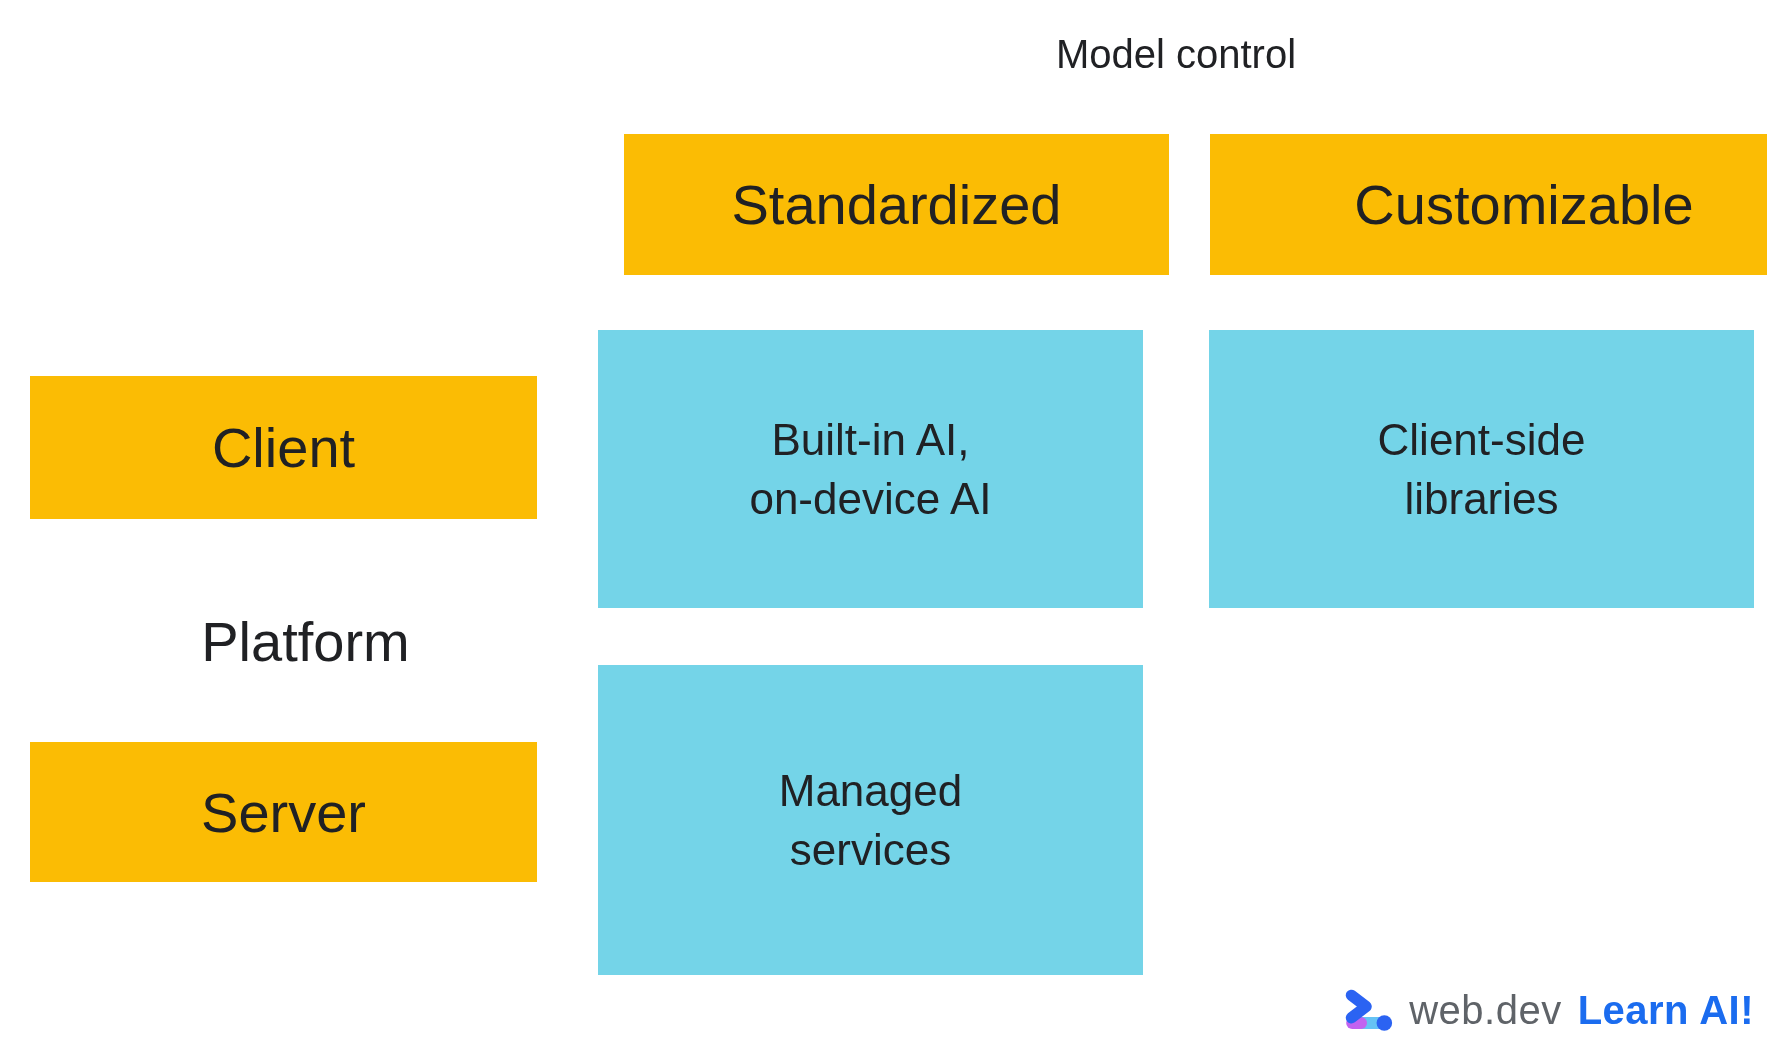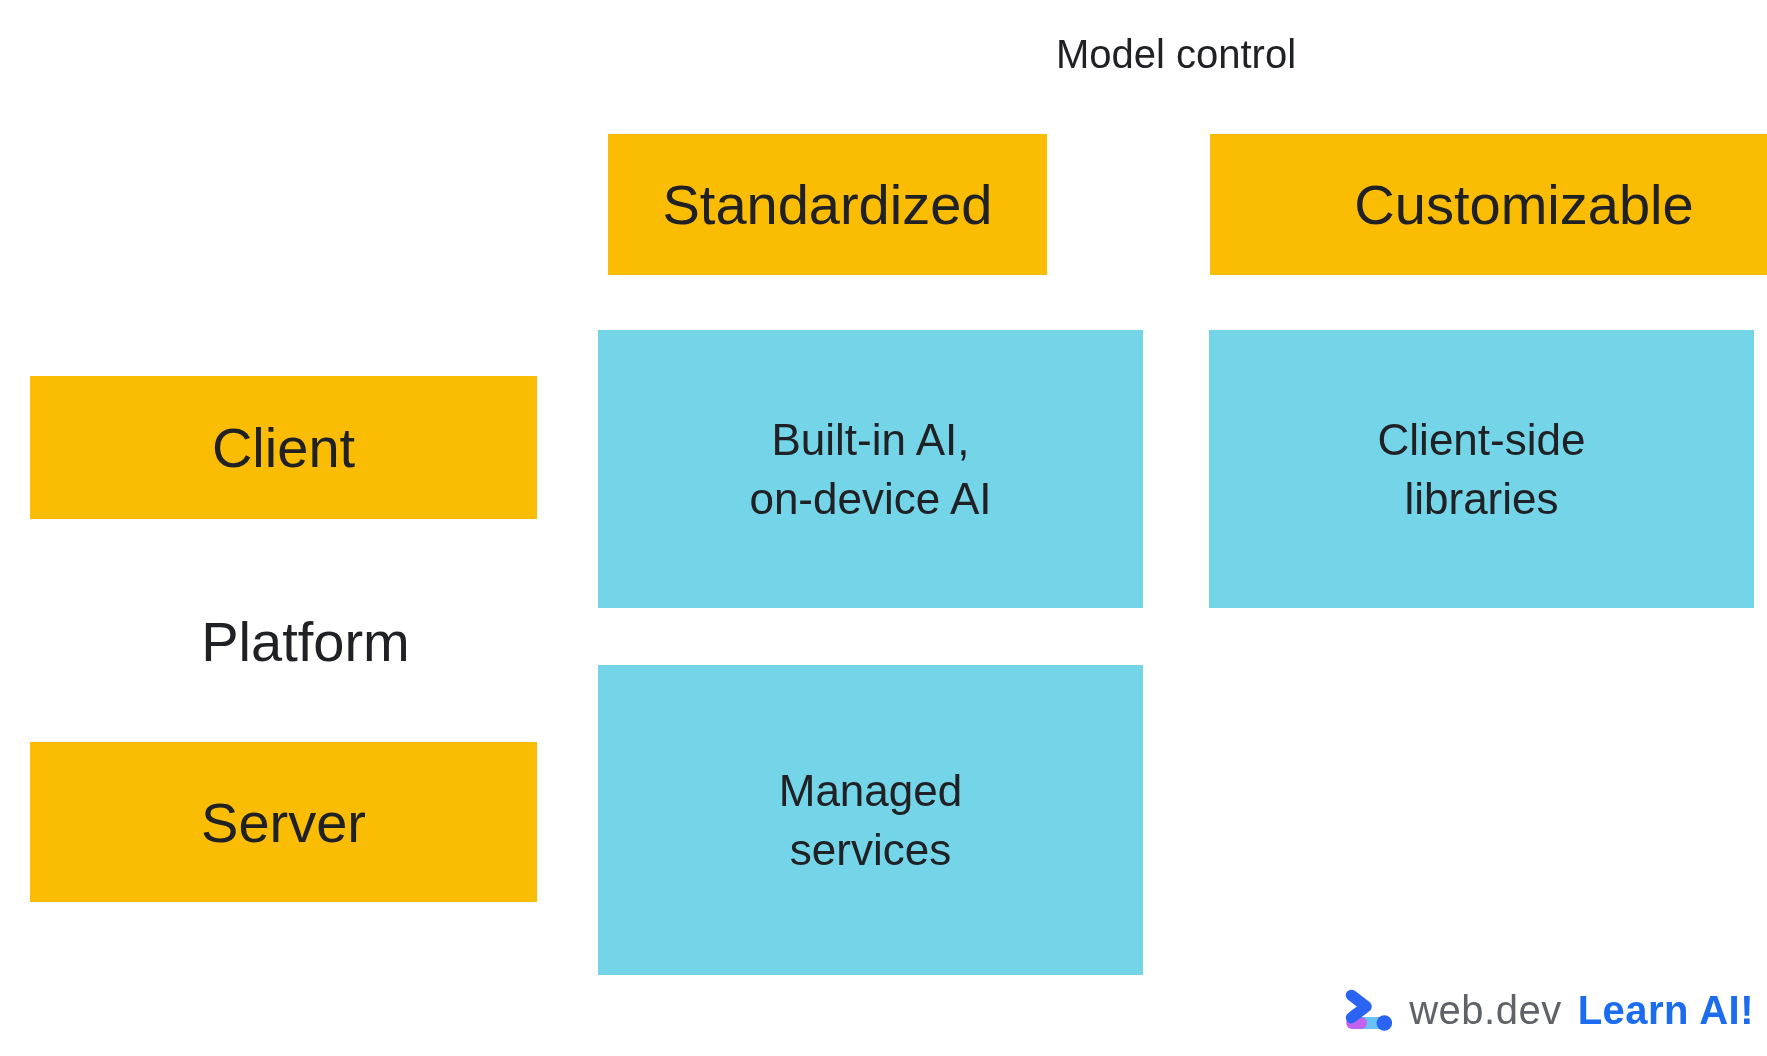--- a/index.html
+++ b/index.html
@@ -26,30 +26,30 @@
 
   .diagram-title{
     left:598px;top:14px;width:1156px;height:80px;
     font-size:40px;font-weight:500;letter-spacing:0px;
   }
   .col-header{
     top:134px;height:141px;
     background:var(--header-bg);
     font-size:56px;font-weight:500;
   }
-  .col-header.c1{left:608px;width:439px;}
+  .col-header.c1{left:624px;width:545px;}
   .col-header.c2{left:1210px;width:628px;}
 
   .row-header{
     left:30px;width:507px;
     background:var(--header-bg);
     font-size:56px;font-weight:500;
   }
   .row-header.r1{top:376px;height:143px;}
-  .row-header.r2{top:742px;height:160px;}
+  .row-header.r2{top:742px;height:140px;}
 
   .axis-label{
     left:0px;top:606px;width:567px;height:70px;
     font-size:56px;font-weight:500;padding-left:44px;
   }
 
   .cell{
     background:var(--cell-bg);
     font-size:44px;font-weight:500;line-height:1.35;
   }

